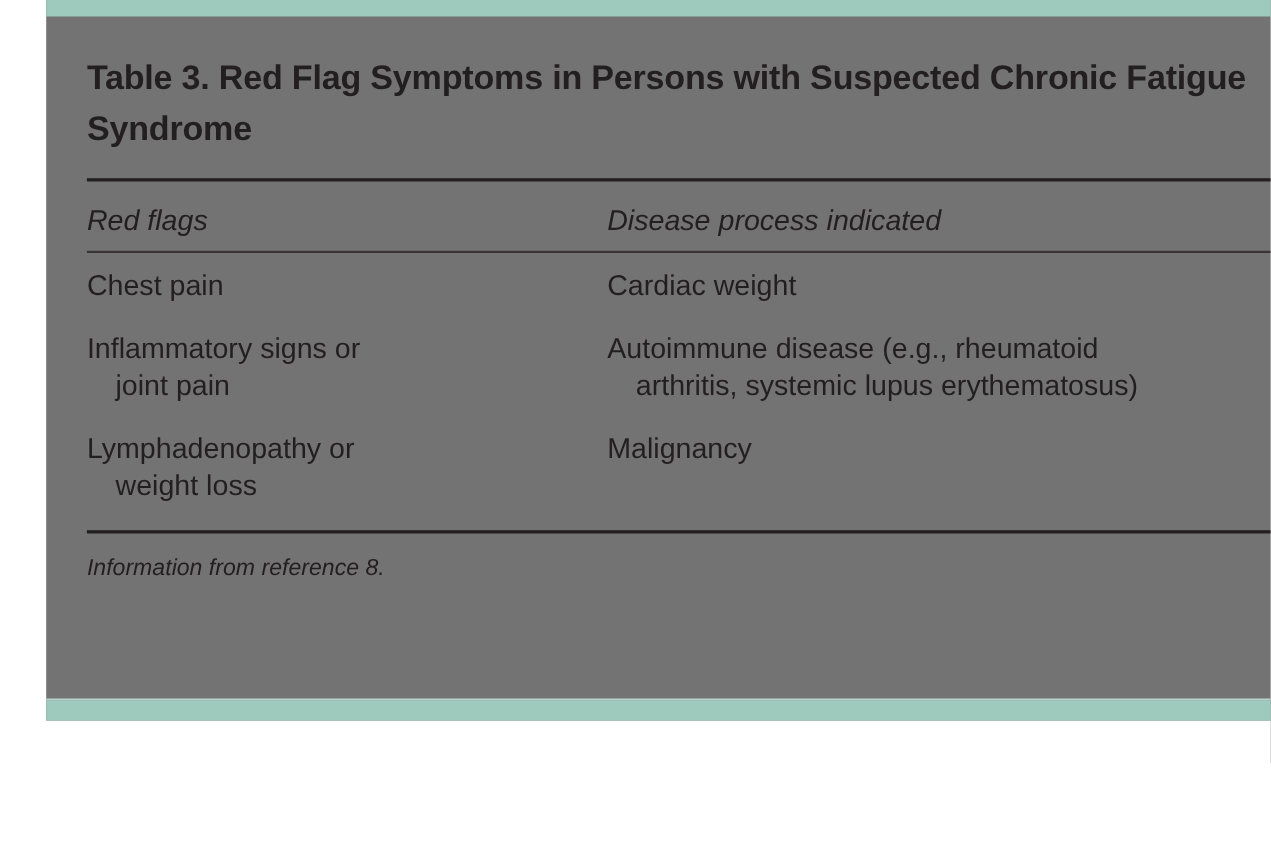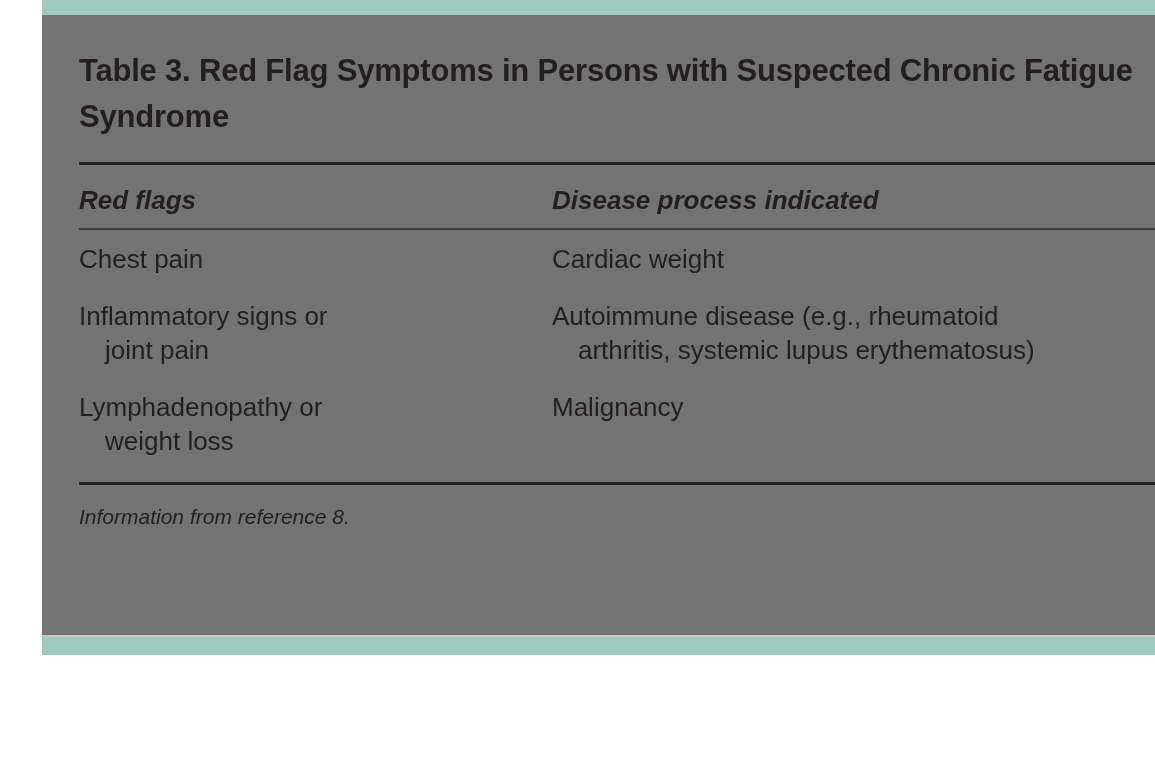--- a/index.html
+++ b/index.html
@@ -73,21 +73,21 @@
     border-collapse: collapse;
     width: 1081px;
     table-layout: fixed;
   }
   table.tbl col.c1 { width: 455px; }
   table.tbl col.c2 { width: 626px; }
 
   table.tbl th {
     text-align: left;
     font-style: italic;
-    font-weight: bold;
+    font-weight: normal;
     font-size: 26px;
     color: #231f20;
     padding: 20px 0 0 0;
     vertical-align: bottom;
     line-height: 1.2;
   }
   table.tbl th.h2, table.tbl td.d2 { padding-left: 18px; }
 
   table.tbl td {
     font-size: 26px;

